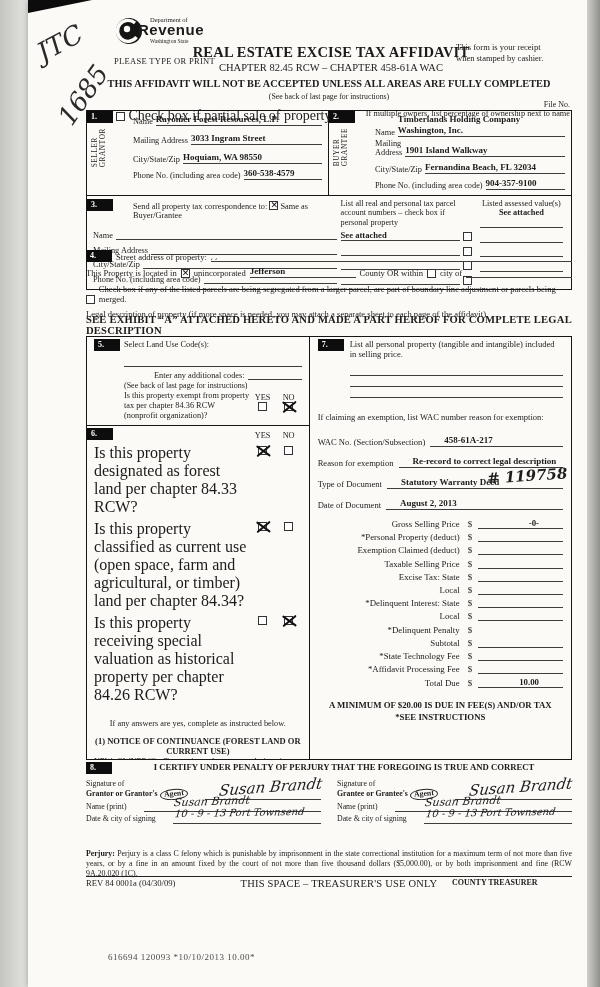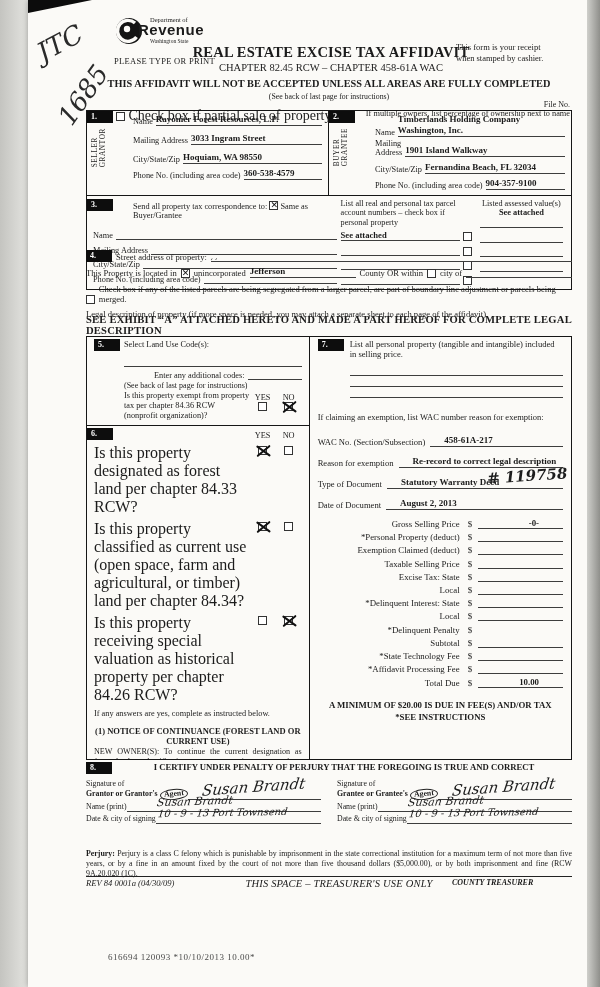--- a/index.html
+++ b/index.html
@@ -77,21 +77,21 @@
   .colR { flex:1; position:relative; padding:2px 8px 0 8px; }
 
   .sec5 { position:relative; padding-left:30px; padding-top:1px; }
   .yesno-cols { display:flex; }
   .yesno-cols .q { flex:1; font-size:8.3px; line-height:1.2; }
   .ynbox { width:26px; text-align:center; font-size:8.3px; flex:none; padding-top:2px; }
   .sec5-rule { border-bottom:1.2px solid #161616; margin:4px -7px 0 -7px; }
 
   .sec6 { position:relative; padding-top:2px; }
   .q-row { display:flex; margin-top:4px; }
-  .note6 { font-size:8.3px; margin-top:5px; }
+  .note6 { font-size:8.3px; margin-top:15px;text-align:center; }
 
   .notice-title { text-align:center; font-weight:bold; font-size:8.5px; margin-top:8px; }
   .notice-body { font-size:8.15px; line-height:1.22; text-align:justify; margin-top:1px; }
 
   
   .sec7 { position:relative; padding-left:32px; }
   .blankline { border-bottom:1px solid #3d3d3d; height:11px; }
   .claiming { font-size:8.5px; margin-top:14px; }
   .kvrow { display:flex; align-items:flex-end; gap:5px; font-size:8.6px; margin-top:9px; }
   .kvrow .val { text-align:left; padding-left:14px; font-weight:bold; font-size:9px; }
@@ -103,27 +103,27 @@
   .fee-line { flex:1; border-bottom:1px solid #3d3d3d; min-height:10px; }
   .fee-val { display:block; text-align:right; padding-right:24px; font-weight:bold; font-size:8.8px; line-height:10px; }
   .minimum { text-align:center; font-weight:bold; font-size:8.8px; margin-top:12px; line-height:1.35; }
 
   
   .sec8 { position:absolute; left:58px; top:762px; width:486px; height:86px; }
   .certify { text-align:center; font-weight:bold; font-size:8.7px; padding-left:30px; }
   .sig-cols { display:flex; margin-top:8px; }
   .sig-half { width:50%; padding:0 8px 0 0; position:relative; }
   .sig-half + .sig-half { padding:0 0 0 8px; }
-  .srow { display:flex; align-items:flex-end; gap:0; font-size:7.8px; margin-top:3px; }
+  .srow { display:flex; align-items:flex-end; gap:17px; font-size:7.8px; margin-top:3px; }
   .srow .slab { line-height:1.15; white-space:nowrap; }
   .circle { display:inline-block; border:1.4px solid #222; border-radius:50%; padding:0 3px; transform:rotate(-5deg); }
   .sline { flex:1; border-bottom:1px solid #3d3d3d; position:relative; min-height:9px; }
 
   .perjury { position:absolute; left:58px; top:849px; width:486px; font-size:7.9px; line-height:1.25; text-align:justify; }
-  .footer { position:absolute; left:58px; top:876px; width:486px; border-top:1.1px solid #222; display:flex; align-items:flex-start; padding-top:1px;font-style:italic; }
+  .footer { position:absolute; left:58px; top:876px; width:486px; border-top:1.1px solid #222; display:flex; align-items:flex-start; padding-top:1px; }
   .rev { font-size:8.6px; width:140px; }
   .treas { flex:1; text-align:center; font-size:10.5px; letter-spacing:.2px; }
   .cnty { width:120px; text-align:left; font-size:8px; font-weight:bold; }
 
   .stamp { position:absolute; left:40px; top:952px; font-family:Liberation Serif, serif; font-size:9px; letter-spacing:.5px; color:#4a4a4a;margin-left:40px; }
 
   .jtc { position:absolute; font-family:"DejaVu Serif",serif; font-style:italic; color:#2a2a2a; }
   .jtc1 { left:8px; top:28px; font-size:26px; transform:rotate(-28deg); }
   .jtc2 { left:22px; top:80px; font-size:26px; transform:rotate(-55deg); }
   .hw-docnum { position:absolute; right:-4px; top:-10px; font-size:15px; transform:rotate(-4deg); font-weight:bold; }

